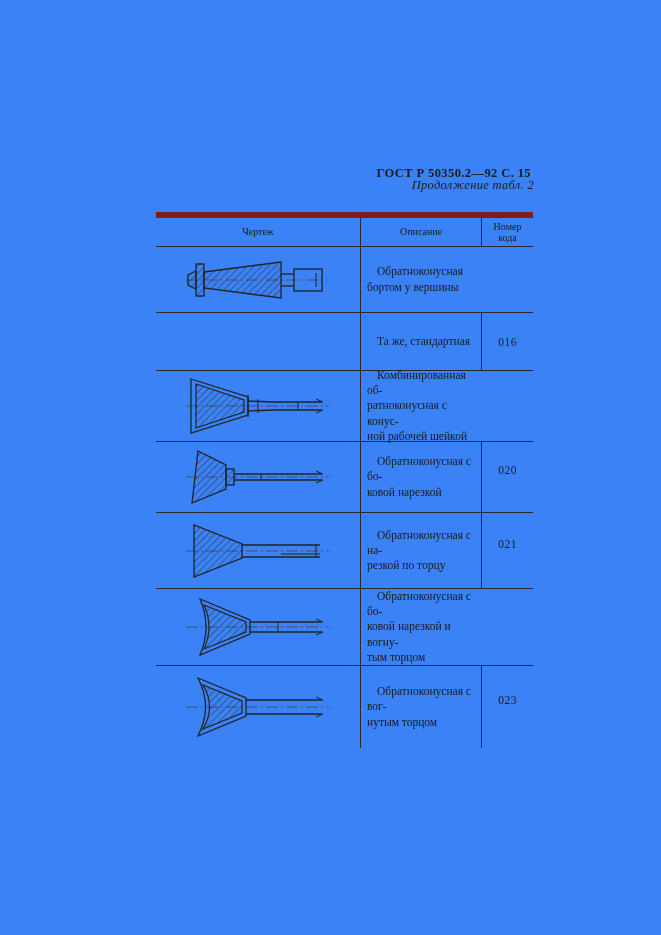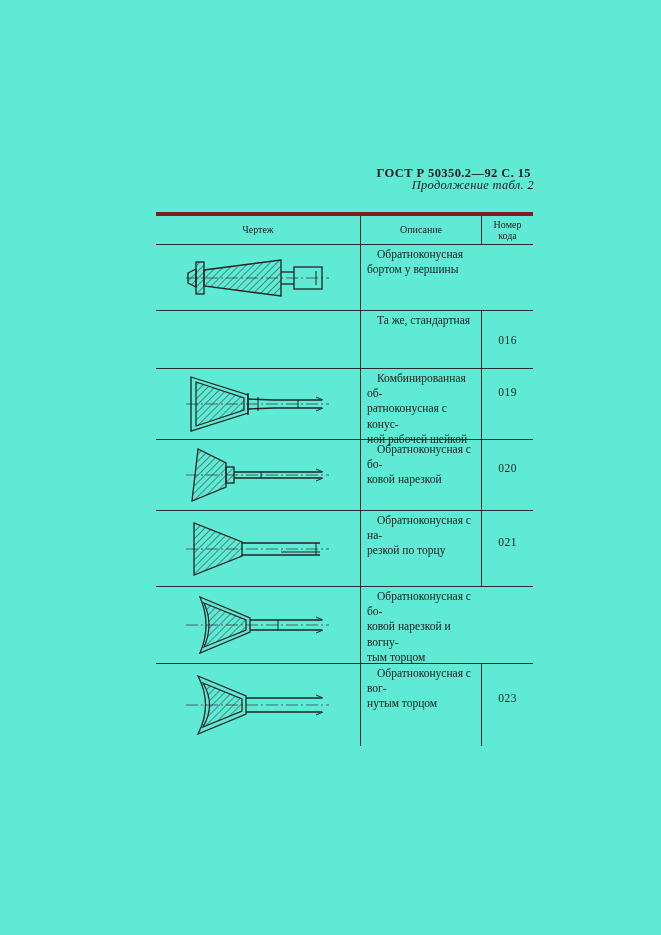--- a/index.html
+++ b/index.html
@@ -3,40 +3,40 @@
 <meta charset="utf-8">
 <style>
   html, body { margin: 0; padding: 0; }
   body {
     width: 661px; height: 935px;
     background: #ffffff;
     font-family: "Liberation Serif", "DejaVu Serif", serif;
     color: #1b1b1b;
     -webkit-font-smoothing: antialiased;
   }
-  .page { position: relative; width: 661px; height: 935px; background: #5eead4; overflow: hidden; }
+  .page { position: relative; width: 661px; height: 935px; background: #3b82f6; overflow: hidden; }
 
   .doc-header {
     position: absolute; top: 166px; left: 0; width: 531px;
     text-align: right; font-weight: bold; font-size: 12.5px; letter-spacing: 0.4px;
   }
   .table-caption {
     position: absolute; top: 178px; left: 0; width: 534px;
     text-align: right; font-style: italic; font-size: 12.5px; letter-spacing: 0.3px;
   }
 
   .gost-table {
     position: absolute; left: 156px; top: 212px; width: 377px;
-    border-top: 4px solid #7f1d1d;
+    border-top: 6px solid #7f1d1d;
   }
   .row { display: flex; border-bottom: 1px solid #2a2a2a; }
   .row.last { border-bottom: none; }
   .cell { box-sizing: border-box; }
   .c-draw { width: 204px; display: flex; align-items: center; justify-content: center; }
-  .c-desc { width: 121px; border-left: 1px solid #2a2a2a; display: flex; }
+  .c-desc { width: 121px; border-left: 1px solid #2a2a2a; display: flex; align-items: center; }
   .c-code { width: 52px; border-left: 1px solid #2a2a2a; display: flex; align-items: center; justify-content: center; }
 
   .header-row { height: 28px; }
   .th { font-size: 10px; text-align: center; justify-content: center; align-items: center; line-height: 1.15; }
   .c-desc.th, .c-code.th { padding: 0 2px; }
 
   .desc {
     font-size: 11.5px; line-height: 1.32;
     white-space: pre-line;
     text-indent: 10px;
@@ -124,23 +124,20 @@
             <line x1="130" y1="24" x2="137" y2="27" stroke-width="1"></line>
             <line x1="130" y1="38" x2="137" y2="35" stroke-width="1"></line>
           </g>
         </svg>
       </div>
       <div class="cell c-desc">
           <div class="desc">Комбинированная об-
 ратноконусная с конус-
 ной рабочей шейкой</div>
         </div>
-      <div class="cell c-code up2">
-          <span class="code">019</span>
-        </div>
     </div>
 
     <div class="row" style="height:70px">
       <div class="cell c-draw">
         <svg class="draw" width="145" height="62" viewBox="0 0 145 62">
           <defs>
               <pattern id="h020" width="5" height="5" patternUnits="userSpaceOnUse" patternTransform="rotate(45)">
                 <line x1="0" y1="0" x2="0" y2="5" stroke="#2b2b2b" stroke-width="1"></line>
               </pattern>
             </defs>

